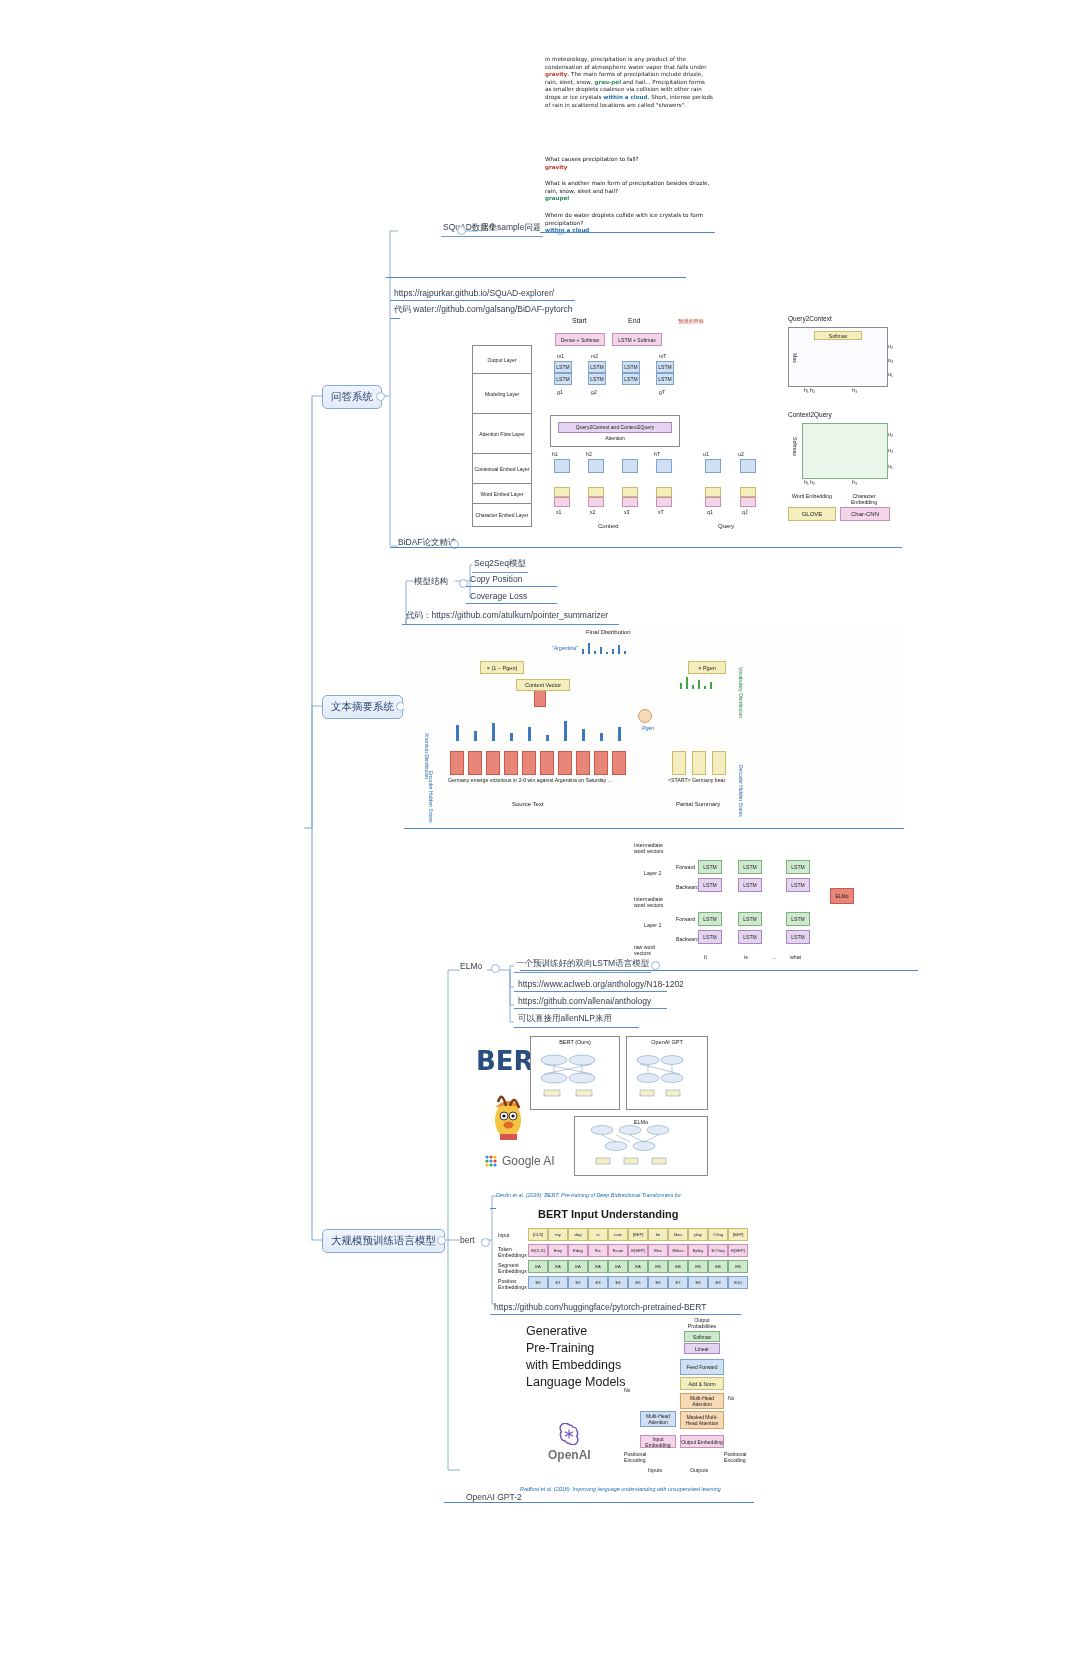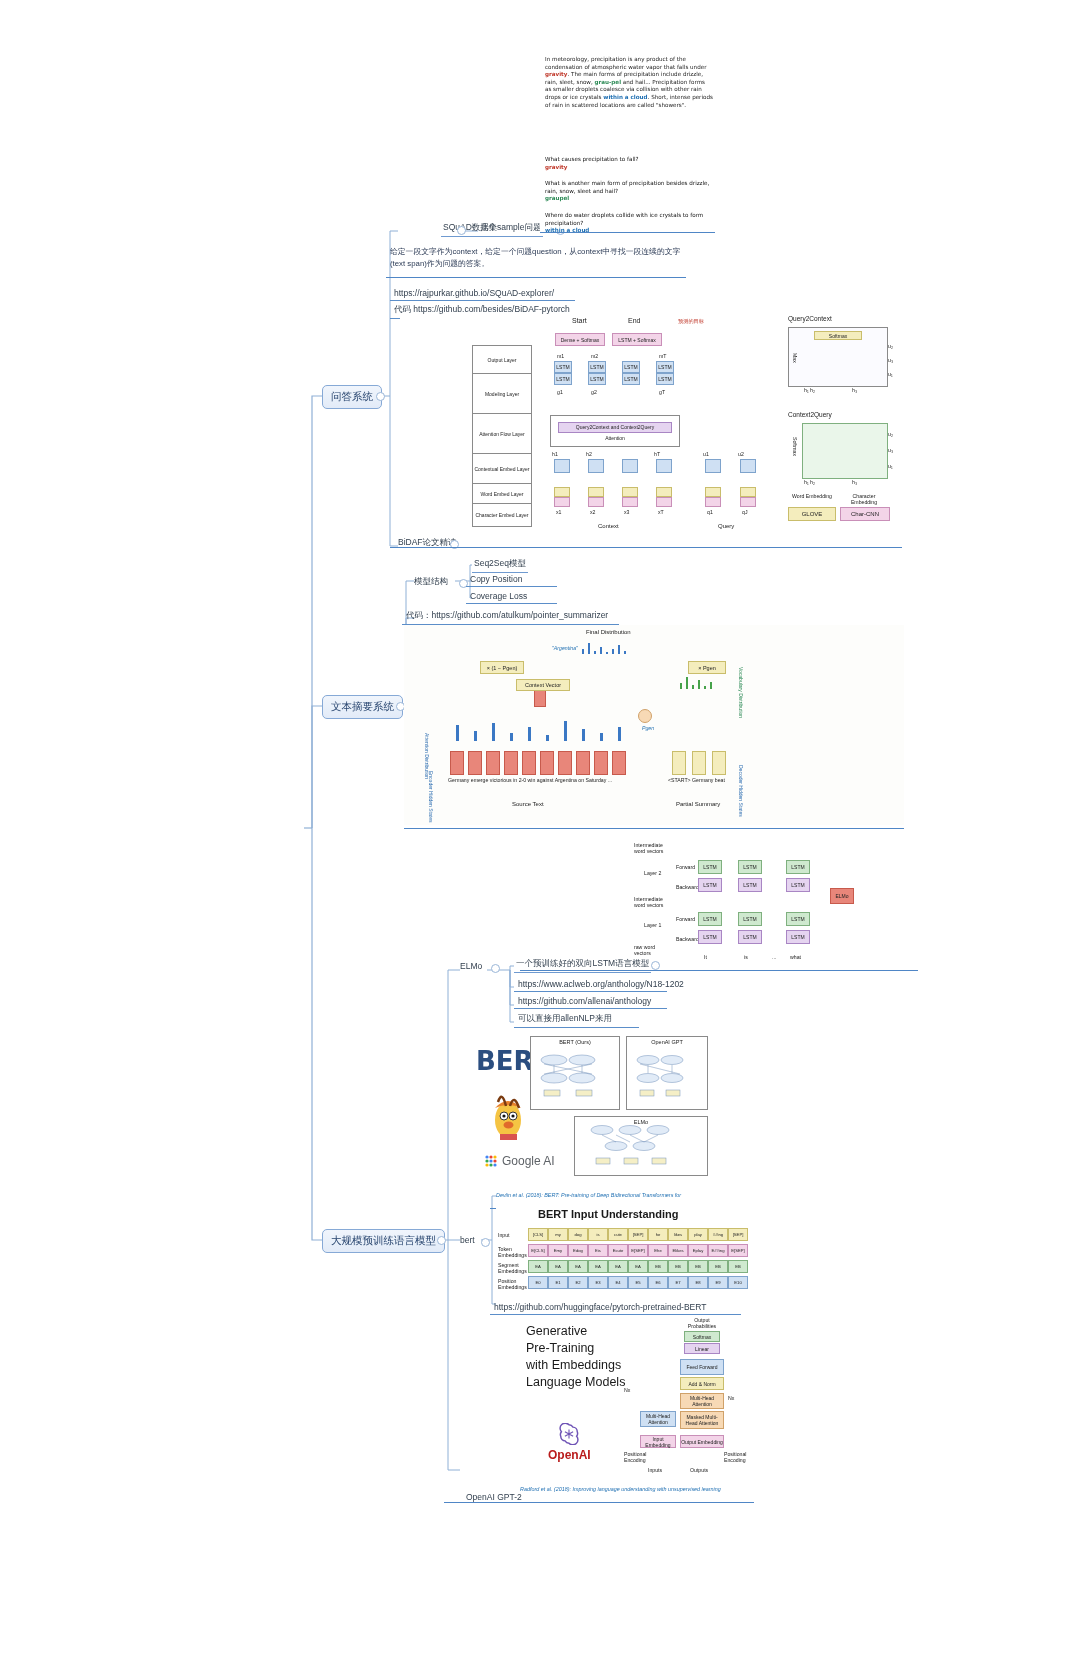--- a/index.html
+++ b/index.html
@@ -140,27 +140,26 @@
       <span class="hl-green">graupel</span>
     </div>
     <div class="ptext" style="left:5px;top:160px;width:168px;">
       <span class="qa-q">Where do water droplets collide with ice crystals to form precipitation?</span><br>
       <span class="hl-blue">within a cloud</span>
     </div>
   </div>
   <div class="plate" style="left:540px;top:232px;width:175px;"></div>
 
   <div class="plate" style="left:386px;top:277px;width:300px;"></div>
-  <div style="position:absolute;left:390px;top:246px;width:300px;font-size:7.8px;line-height:12px;color:#2b3a55;">给定一段文字作为context，给定一个问题question，从context中寻找一段连续的文字(text span)作为问题的答案。</div>
 
   <div class="boxline" style="left:390px;top:288px;width:178px;">
     <span>https://rajpurkar.github.io/SQuAD-explorer/</span>
   </div>
   <div class="boxline" style="left:390px;top:304px;width:178px;">
-    <span>代码 https://github.com/besides/BiDAF-pytorch</span>
+    <span>代码 water://github.com/galsang/BiDAF-pytorch</span>
   </div>
 
   <div class="panel" style="left:400px;top:315px;width:500px;height:230px;border:0;">
 
     <div class="gbox" style="left:72px;top:30px;width:58px;height:28px;">Output Layer</div>
     <div class="gbox" style="left:72px;top:58px;width:58px;height:40px;">Modeling Layer</div>
     <div class="gbox" style="left:72px;top:98px;width:58px;height:40px;">Attention Flow Layer</div>
     <div class="gbox" style="left:72px;top:138px;width:58px;height:30px;">Contextual Embed Layer</div>
     <div class="gbox" style="left:72px;top:168px;width:58px;height:20px;">Word Embed Layer</div>
     <div class="gbox" style="left:72px;top:188px;width:58px;height:22px;">Character Embed Layer</div>
@@ -535,21 +534,21 @@
       <span>Generative</span><br>
       <span>Pre-Training</span><br>
       <span>with Embeddings</span><br>
       <span>Language Models</span>
     </div>
     <div style="position:absolute;left:28px;top:108px;display:flex;flex-direction:column;align-items:center;gap:3px;">
       <svg width="22" height="22" viewBox="0 0 24 24">
         <path d="M12 2a5 5 0 0 1 4.3 2.5A5 5 0 0 1 21 9.5a5 5 0 0 1-.7 5A5 5 0 0 1 12 22a5 5 0 0 1-4.3-2.5A5 5 0 0 1 3 14.5a5 5 0 0 1 .7-5A5 5 0 0 1 12 2z" fill="none" stroke="#6f54b6" stroke-width="1.6"></path>
         <path d="M12 7v10M7.5 9.5l9 5M16.5 9.5l-9 5" stroke="#6f54b6" stroke-width="1.2"></path>
       </svg>
-      <span style="font-size:12px;font-weight:bold;color:#b91c1c;">OpenAI</span>
+      <span style="font-size:12px;font-weight:bold;color:#737373;">OpenAI</span>
     </div>
 
     <div class="lbl tiny" style="left:164px;top:2px;width:36px;text-align:center;">Output Probabilities</div>
     <div class="gbox green" style="left:164px;top:16px;width:34px;height:9px;">Softmax</div>
     <div class="gbox purple" style="left:164px;top:28px;width:34px;height:9px;">Linear</div>
     <div class="gbox lstm" style="left:160px;top:44px;width:42px;height:14px;">Feed Forward</div>
     <div class="gbox yellow" style="left:160px;top:62px;width:42px;height:11px;">Add &amp; Norm</div>
     <div class="gbox orange" style="left:160px;top:78px;width:42px;height:14px;">Multi-Head Attention</div>
     <div class="gbox orange" style="left:160px;top:96px;width:42px;height:16px;">Masked Multi-Head Attention</div>
     <div class="gbox pink" style="left:160px;top:120px;width:42px;height:11px;">Output Embedding</div>

